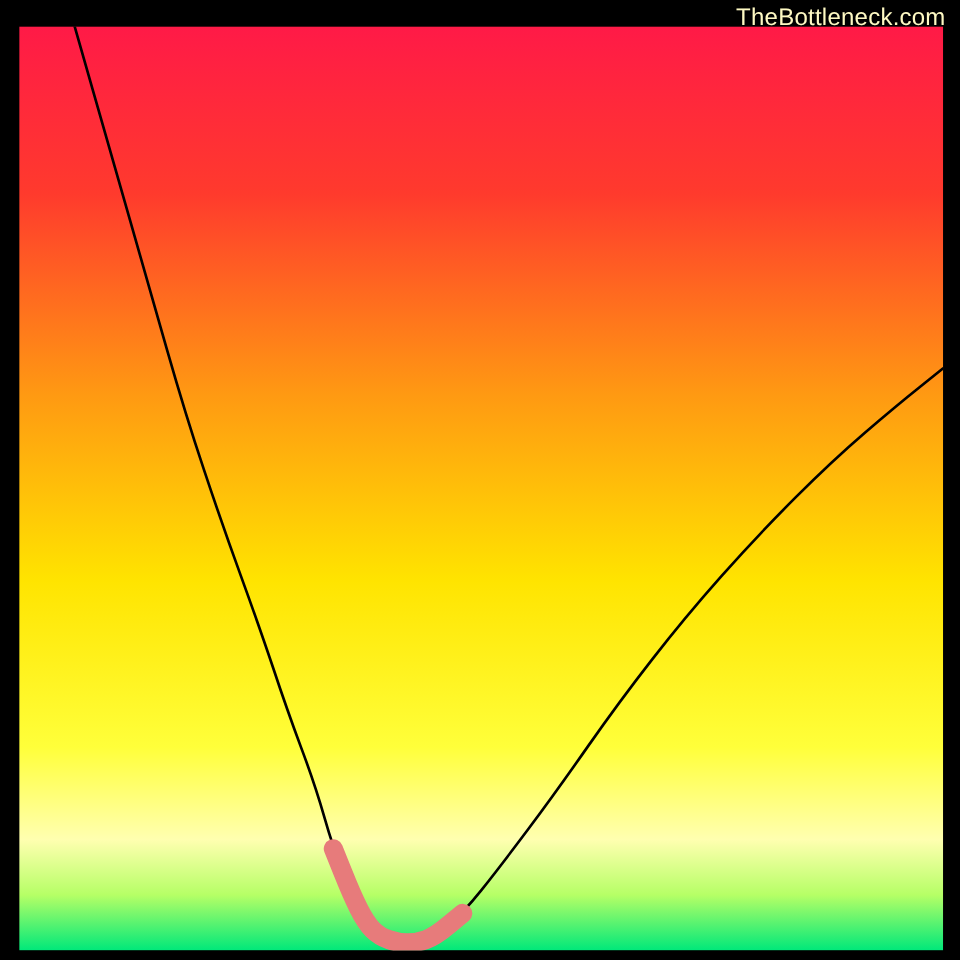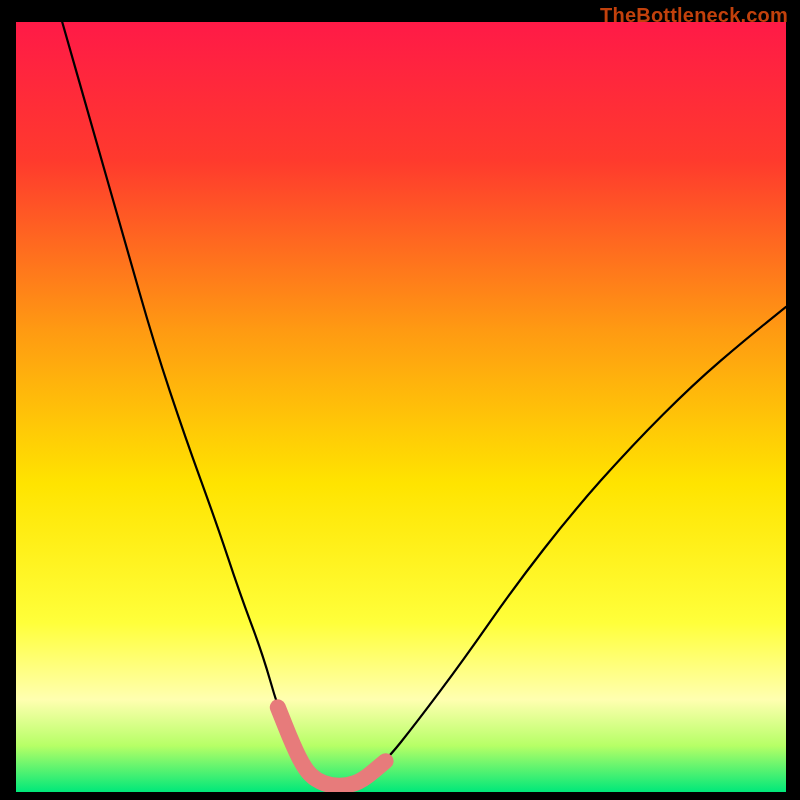--- a/index.html
+++ b/index.html
@@ -14,23 +14,23 @@
   .stage {
     position: relative;
     width: 800px;
     height: 800px;
     background: #000;
   }
   .watermark {
     position: absolute;
     top: 4px;
     right: 12px;
-    color: #c2410c;
+    color: #fef9c3;
     font-size: 20px;
-    font-weight: 700;
+    font-weight: 400;
     letter-spacing: 0.2px;
     z-index: 5;
   }
   svg.chart {
     position: absolute;
     left: 16px;
     top: 22px;
     display: block;
   }
 </style>

